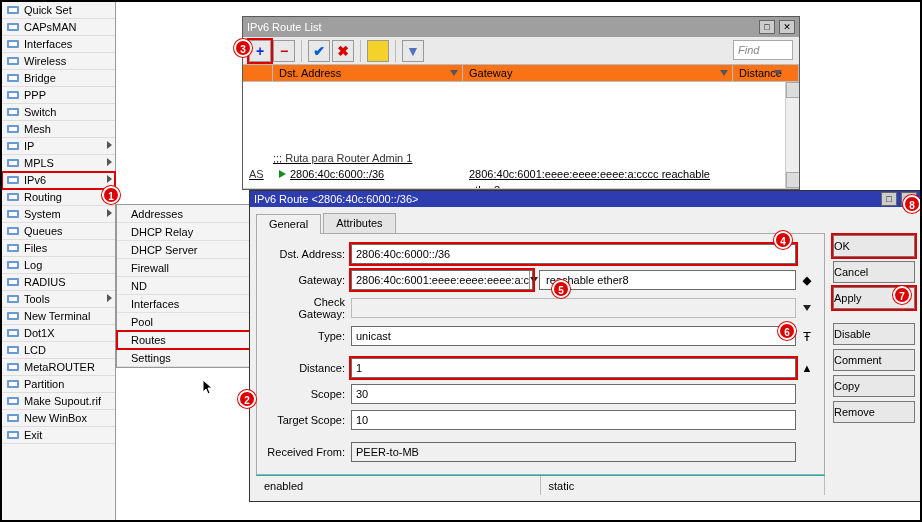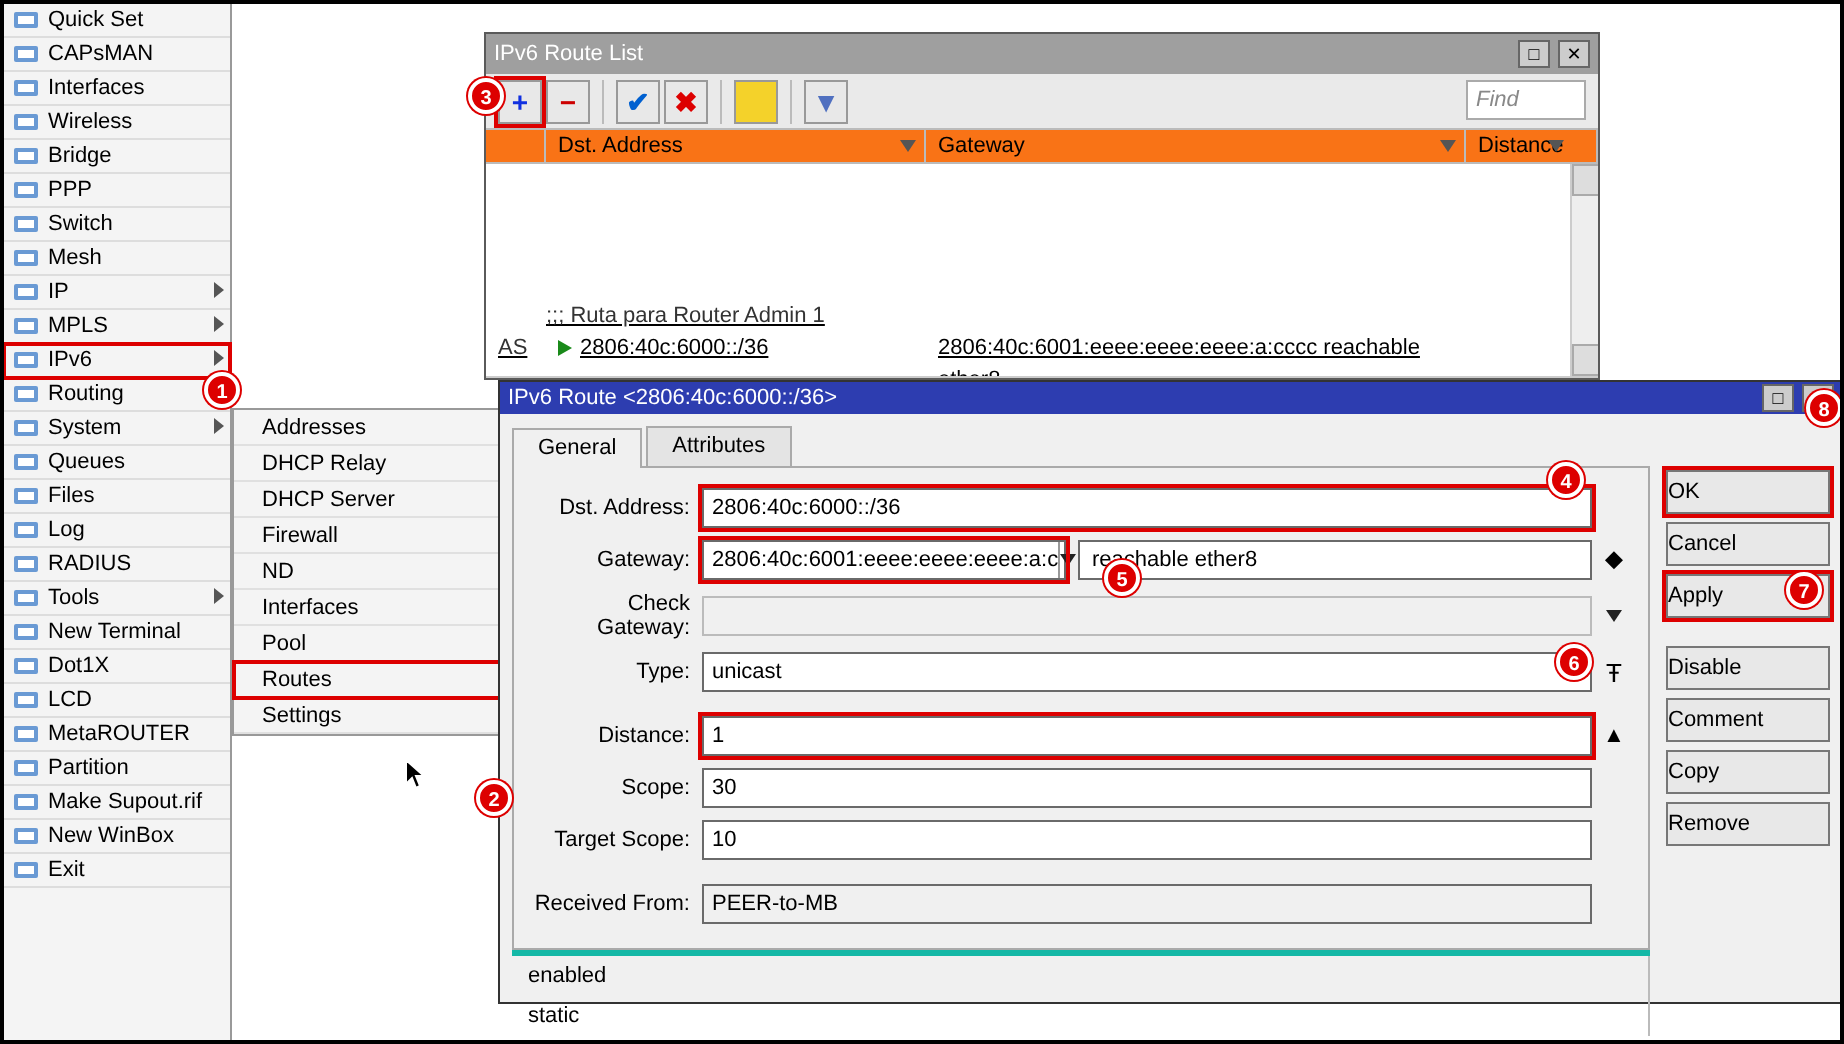--- a/index.html
+++ b/index.html
@@ -314,23 +314,22 @@
   .rightcol-end .dn {
     width: 0; height: 0;
     border-left: 4px solid transparent;
     border-right: 4px solid transparent;
     border-top: 6px solid #222;
   }
   .rightcol-end .updn { font-weight:bold; display:flex; flex-direction:column; line-height:7px;}
 
   .status-strip {
     height: 20px;
-    border-top: 3px solid #14b8a6;
-    display: flex;
-    flex-direction: column;
+    border-top: 1px solid #14b8a6;
+    display: flex;
   }
   .status-strip .cell {
     border-right: 1px solid #bbb;
     padding: 0 8px;
     line-height: 20px;
     flex: 1;
   }
 
   
   .action-col {

